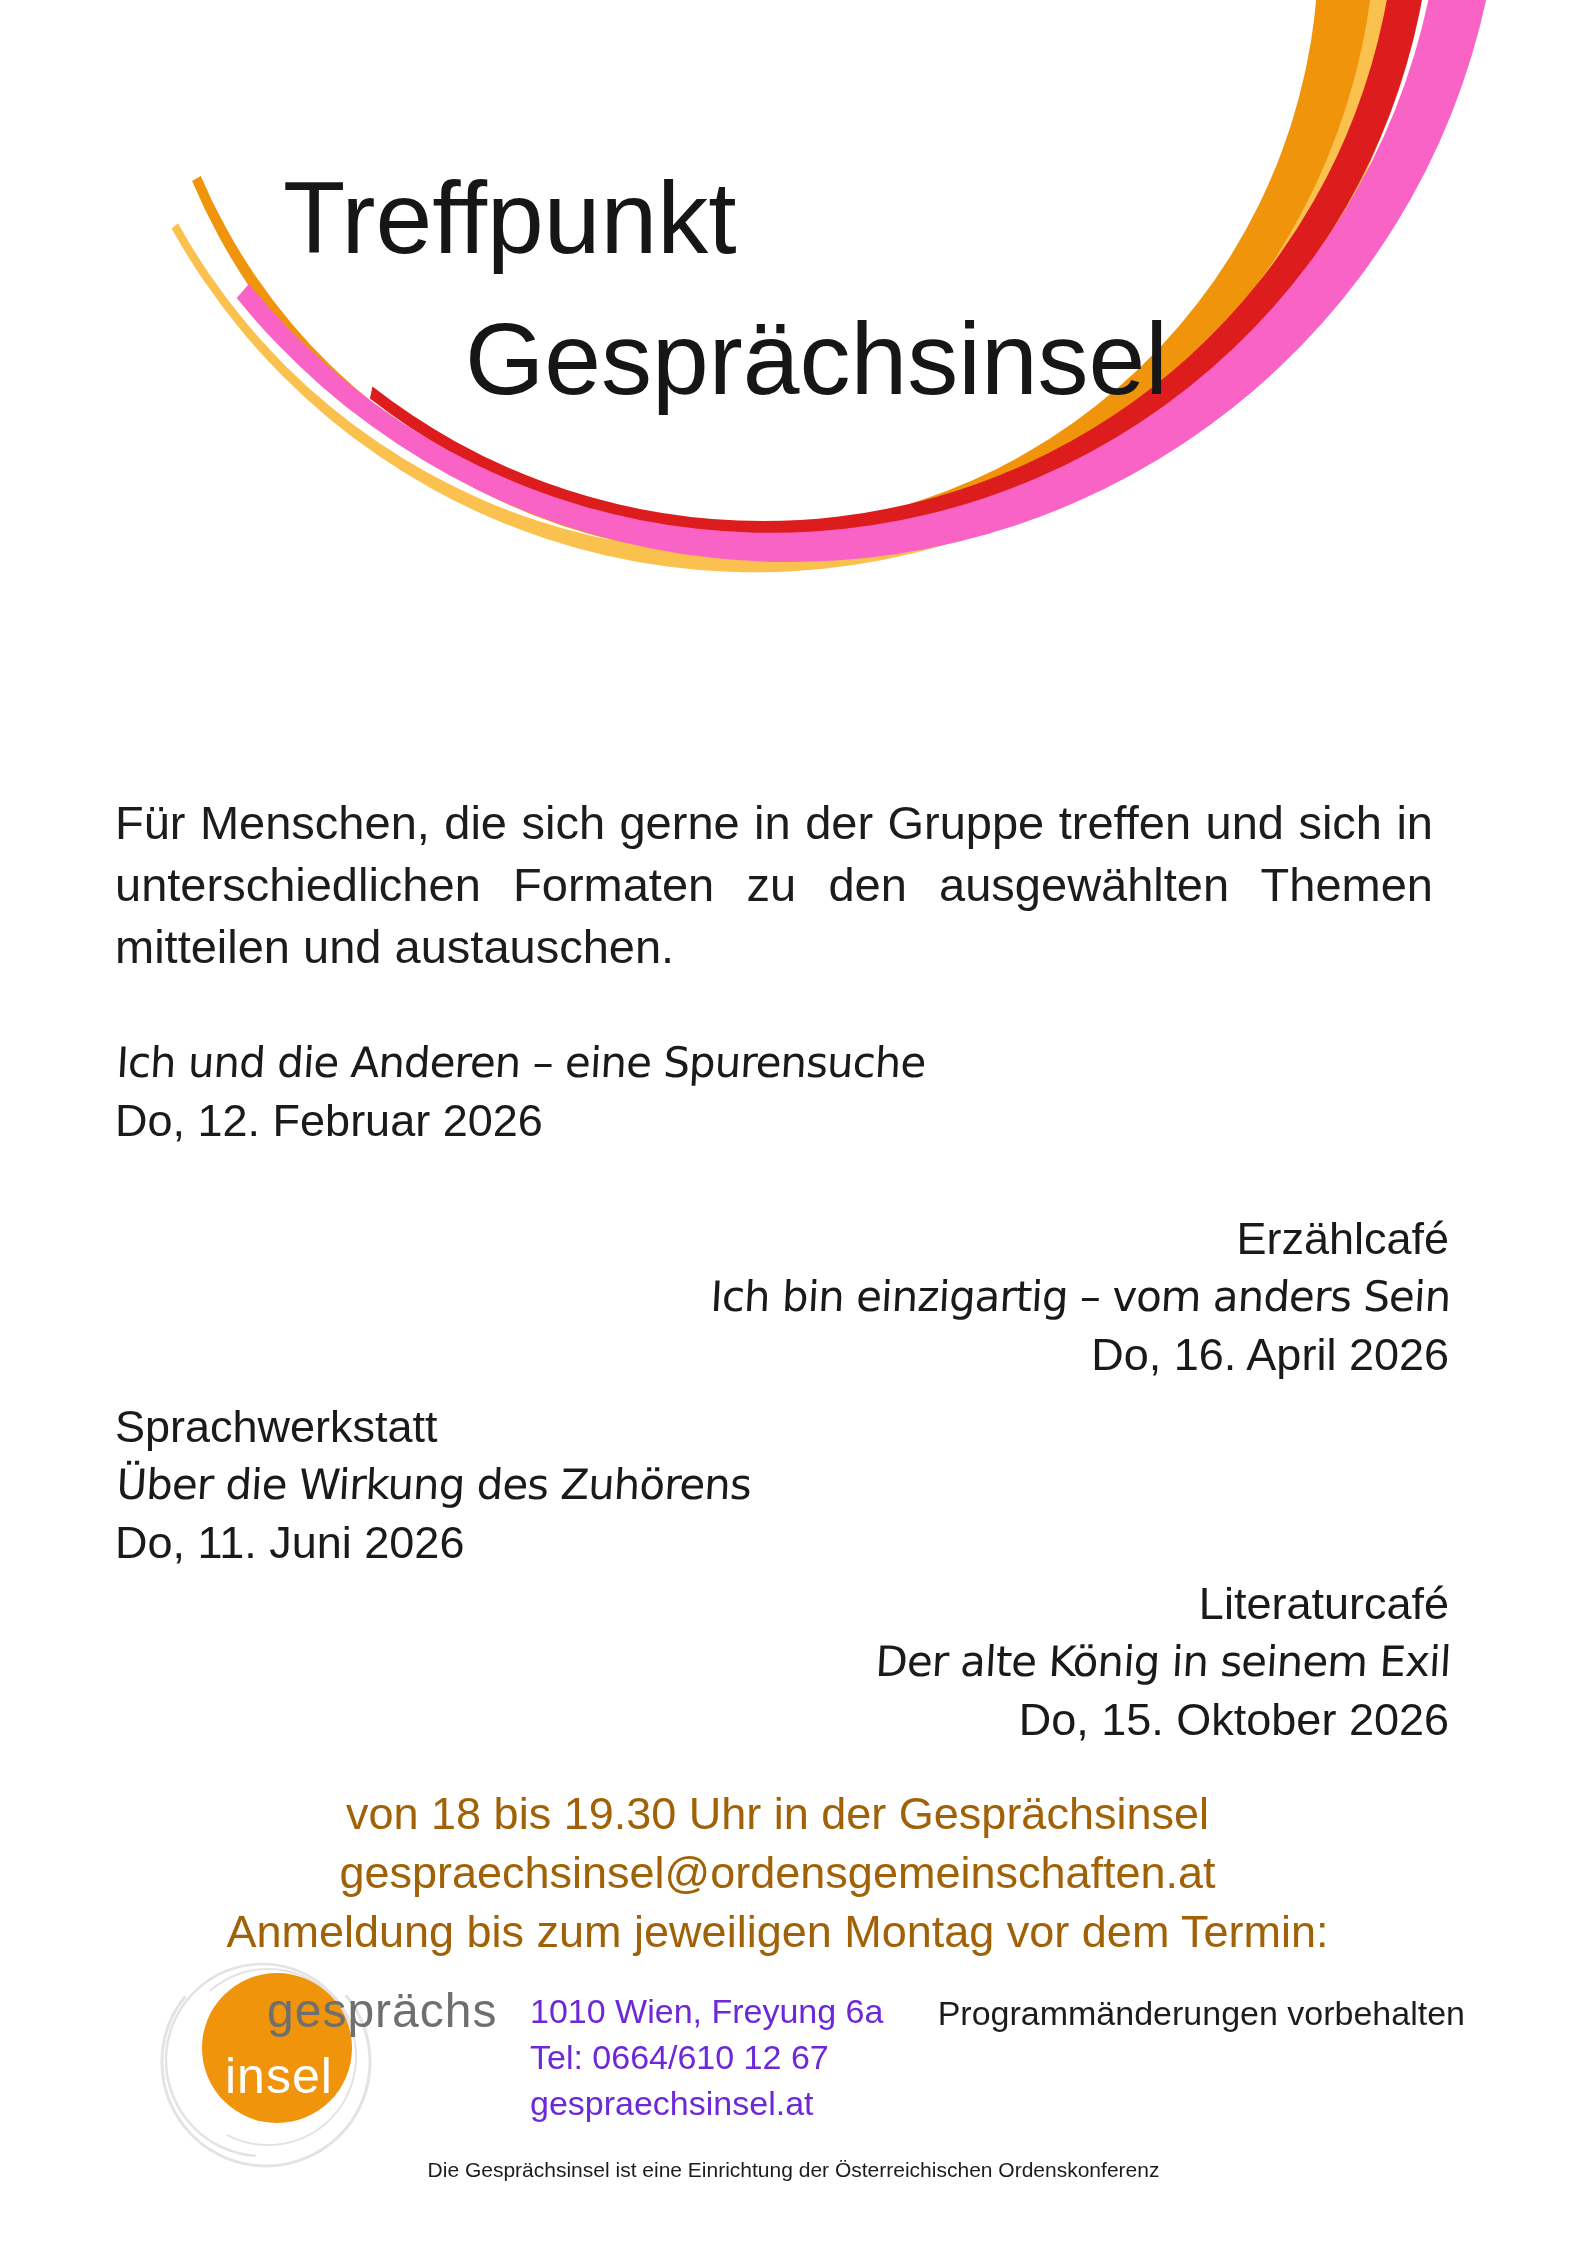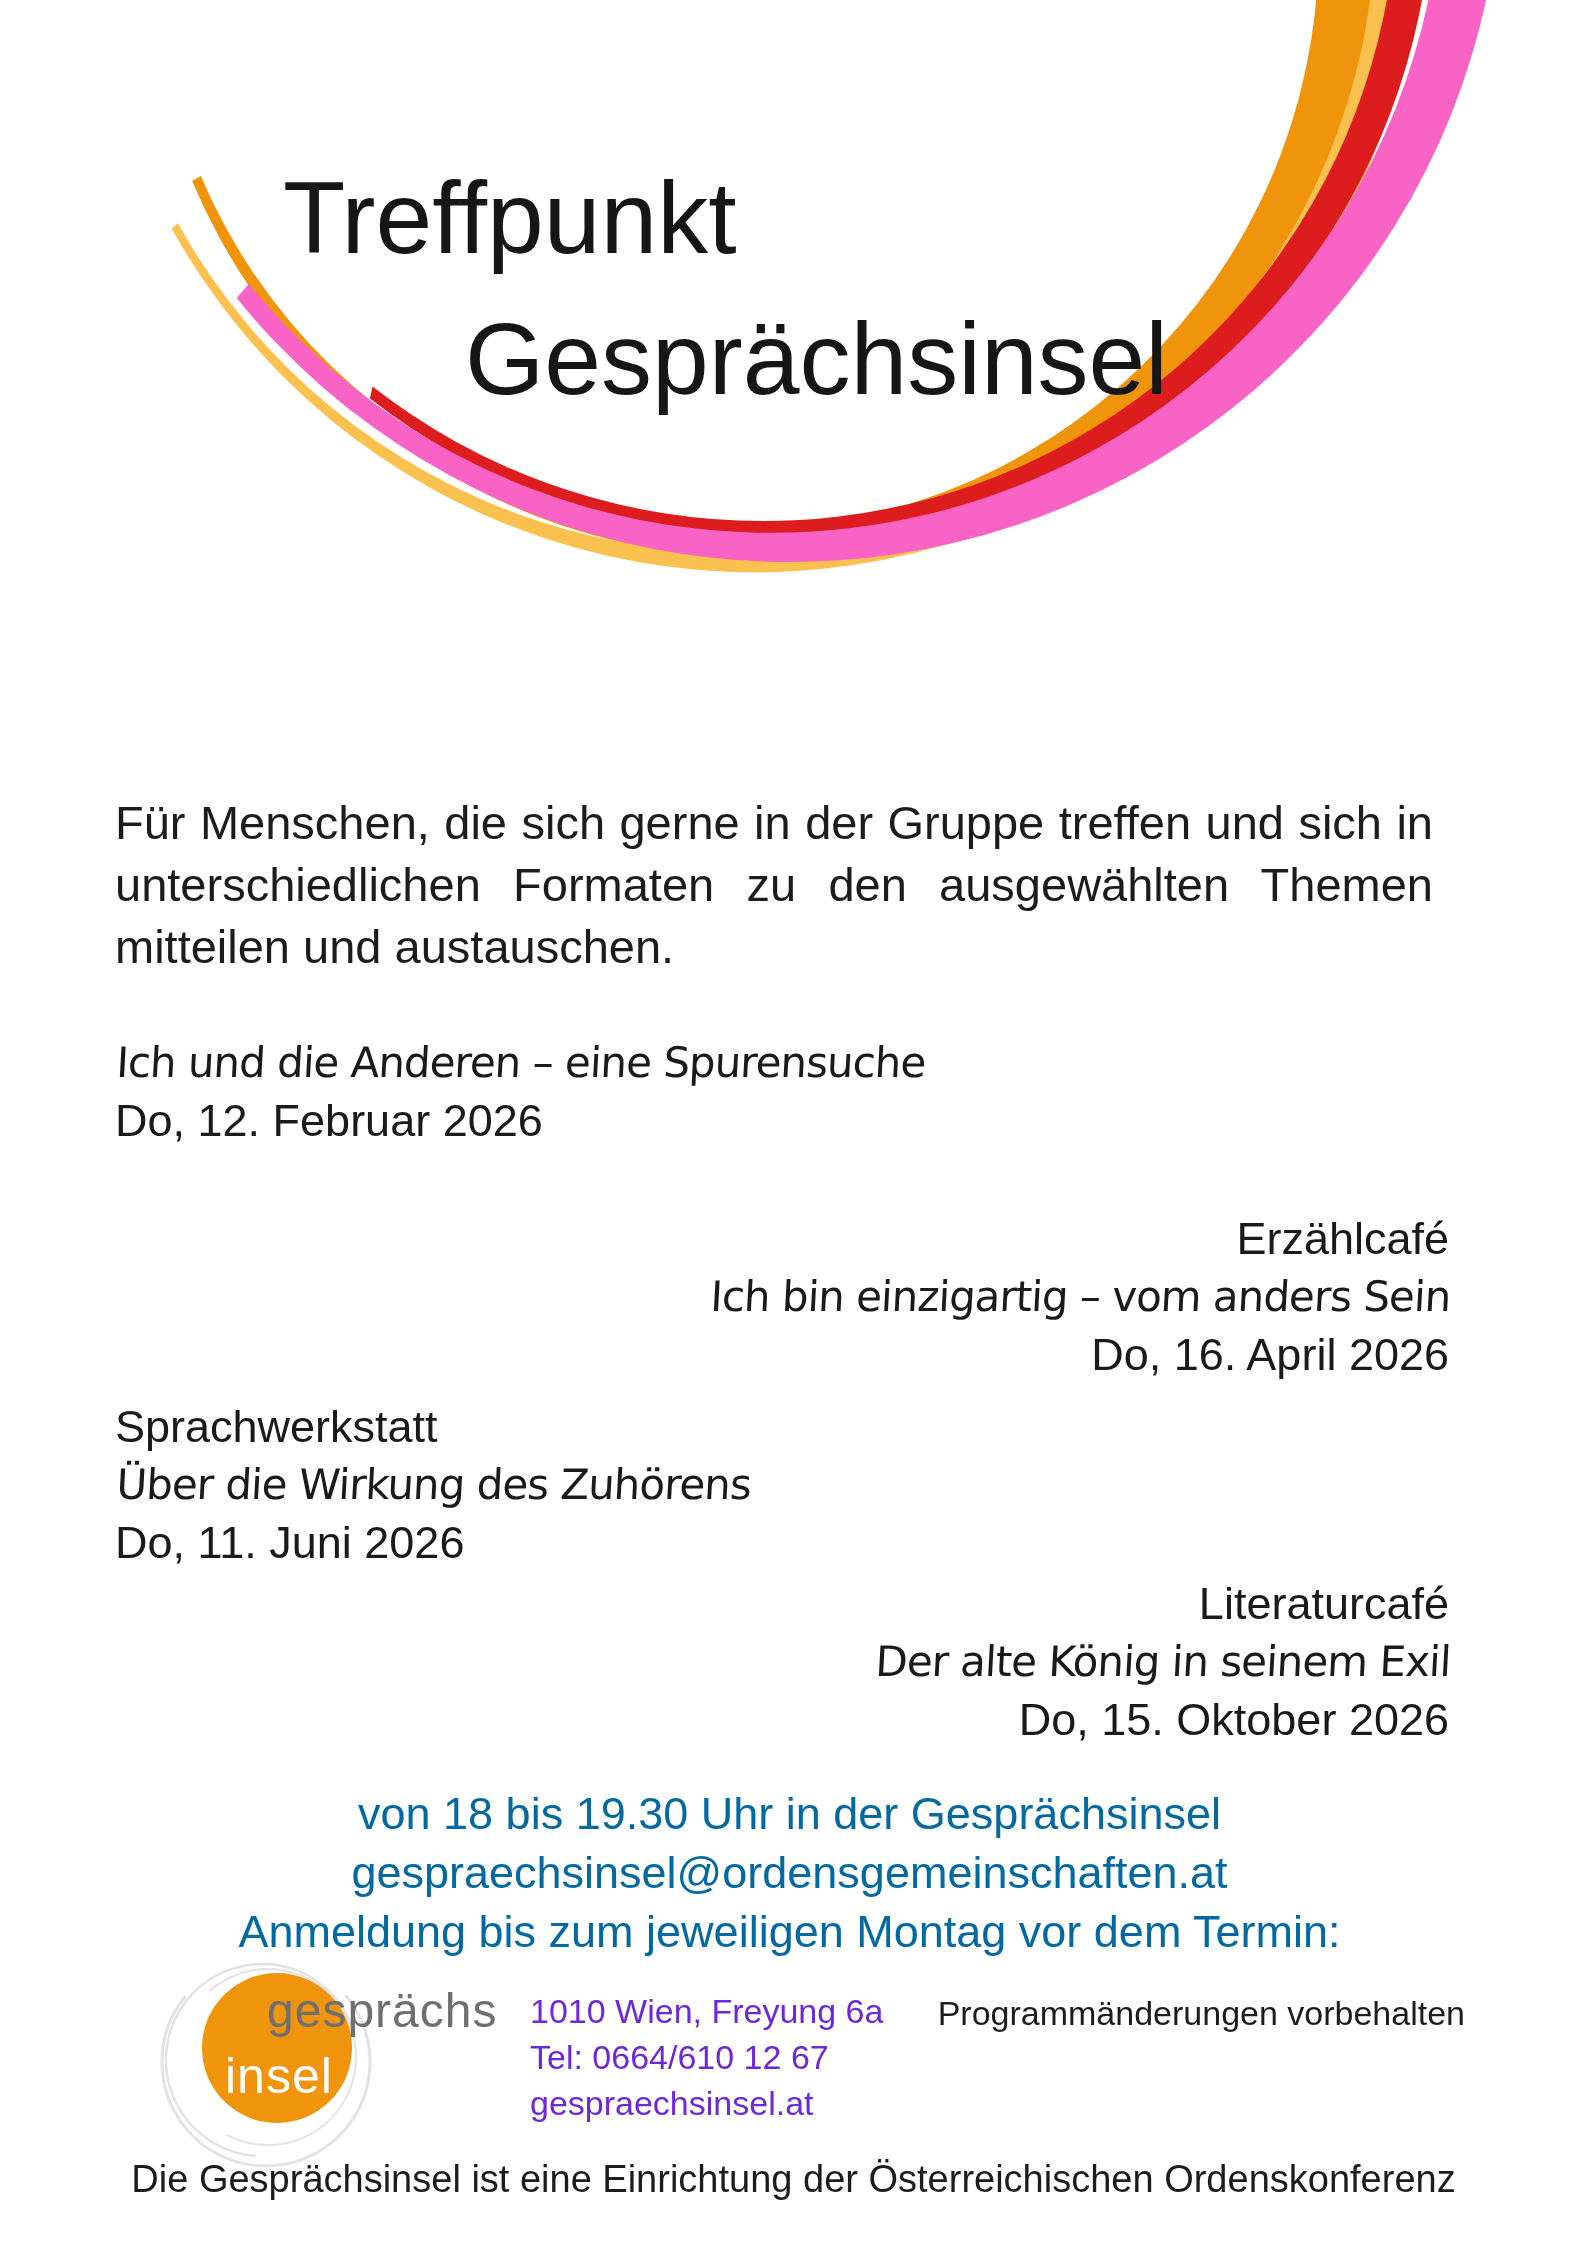--- a/index.html
+++ b/index.html
@@ -26,34 +26,34 @@
   .event.right{right:138px;text-align:right;}
   .hand{font-family:"DejaVu Sans", sans-serif;font-size:42px;letter-spacing:-1px;
         transform:skewX(-3deg);}
   .event.left  .hand{transform-origin:left bottom;}
   .event.right .hand{transform-origin:right bottom;}
   .ev1{top:1034px;}
   .ev2{top:1210px;}
   .ev3{top:1398px;}
   .ev4{top:1575px;margin-left:33px;}
   
-  .info{position:absolute;left:117px;top:1784px;width:1345px;text-align:center;
-        font-size:45px;line-height:59px;color:#0369a1;}
+  .info{position:absolute;left:105px;top:1784px;width:1345px;text-align:center;
+        font-size:45px;line-height:59px;color:#a16207;}
   
   .logo-svg{position:absolute;left:130px;top:1930px;}
   .logo-word-top{position:absolute;left:267px;top:1983px;font-size:48px;
         color:var(--c-gray_text,#6f6f6f);letter-spacing:1px;}
   .logo-word-bottom{position:absolute;left:225px;top:2024px;font-size:50px;
         color:#ffffff;letter-spacing:1px;margin-top:23px;}
   
   .contact{position:absolute;left:530px;top:1988px;font-size:34px;line-height:46px;color:#6d28d9;}
   .note{position:absolute;right:122px;top:1994px;font-size:34px;color:#1c1c1c;}
   
   .footer{position:absolute;left:115px;top:2158px;width:1357px;text-align:center;
-          font-size:38px;color:#1c1c1c;}
+          font-size:21px;color:#1c1c1c;}
 </style>
 </head>
 <body>
 
 <div class="page">
 
   <svg class="swoosh" width="1587" height="800" viewBox="0 0 1587 800" aria-hidden="true">
     <path fill="var(--c-orange,#F0940C)" d="M192.1 181.1 A617 617 0 1 0 1319.2 -320.7 L1264 -297.5 A582 582 0 1 1 200.8 175.9 Z"></path>
     <path fill="var(--c-amber,#FBC14E)" d="M171.6 228.4 A667 667 0 0 0 1381.8 -323.1 L1337.4 -305 A639 639 0 0 1 178 223.3 Z"></path>
     <path fill="var(--c-red,#DD1D1D)" d="M369.9 398.5 A658 658 0 0 0 1410.6 -290.3 L1375.3 -277.1 A634 634 0 0 1 372.5 386.6 Z"></path>

